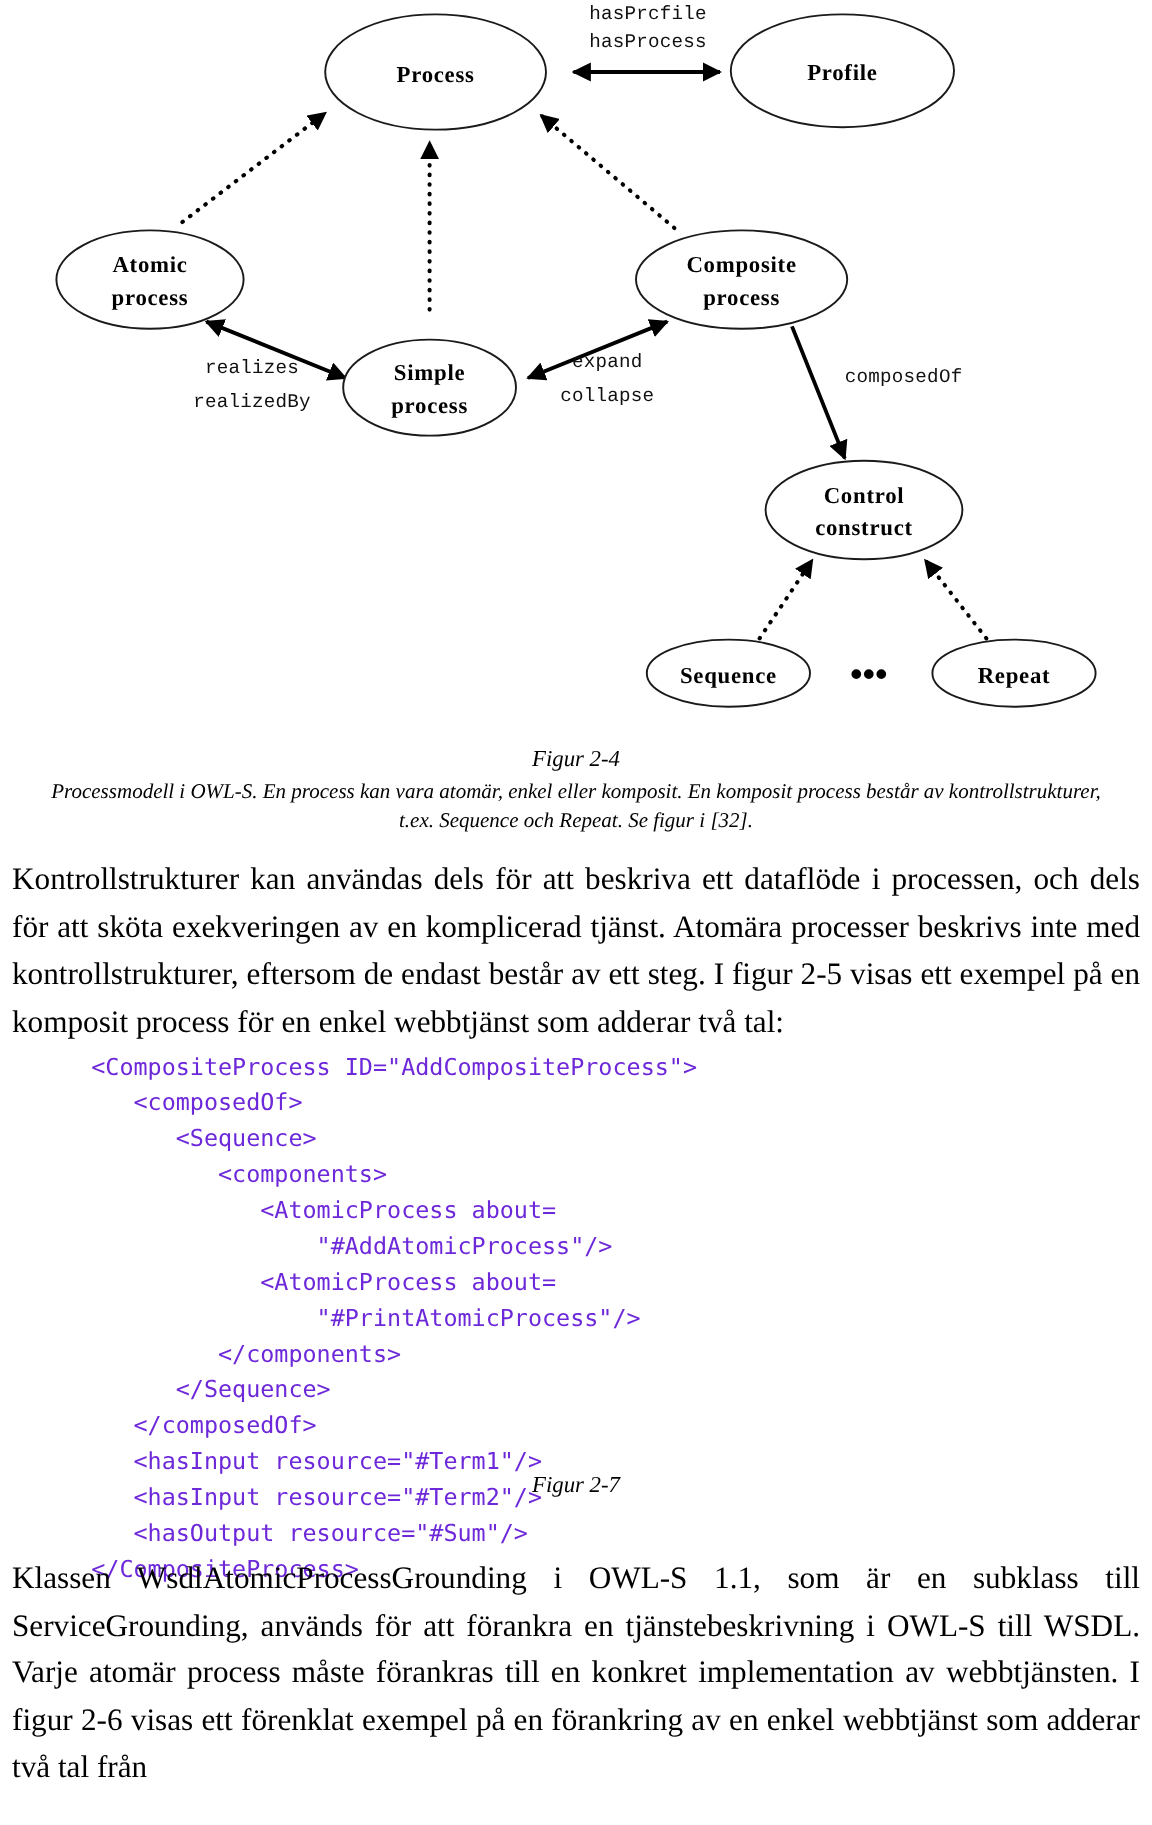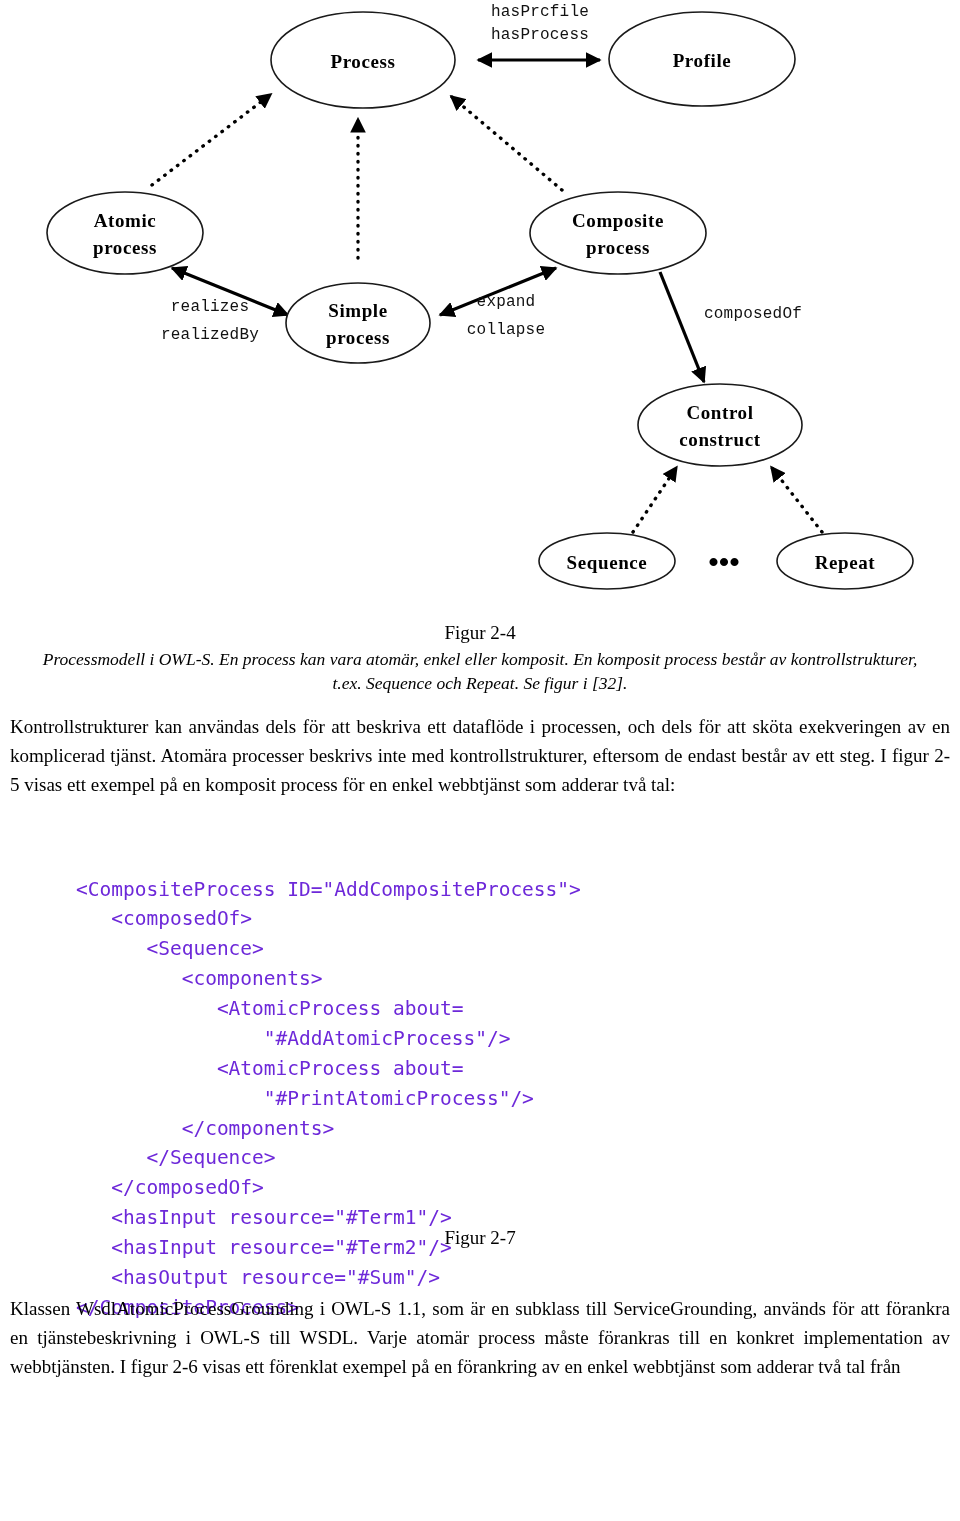--- a/index.html
+++ b/index.html
@@ -69,40 +69,41 @@
     font-family: "Liberation Serif", "DejaVu Serif", serif;
     font-size: 30px;
     font-weight: bold;
     fill: #000;
     text-anchor: middle;
   }
 
   
   .fig-title {
     text-align: center;
+    font-style: italic;
     font-size: 19px;
     font-family: "Liberation Serif", "DejaVu Serif", serif;
   }
   .fig-caption {
     text-align: center;
     font-style: italic;
     font-size: 17.5px;
     line-height: 1.35;
     font-family: "Liberation Serif", "DejaVu Serif", serif;
   }
   .cap-block {
     position: absolute;
     left: 40px;
     width: 880px;
   }
 
   
   .body-par {
     position: absolute;
-    font-size: 19px;
+    font-size: 26px;
     line-height: 1.52;
     text-align: justify;
     text-justify: inter-word;
     font-family: "Liberation Serif", "DejaVu Serif", serif;
   }
   .body-par i, .ital {
   }
 
   
   .code-block {

